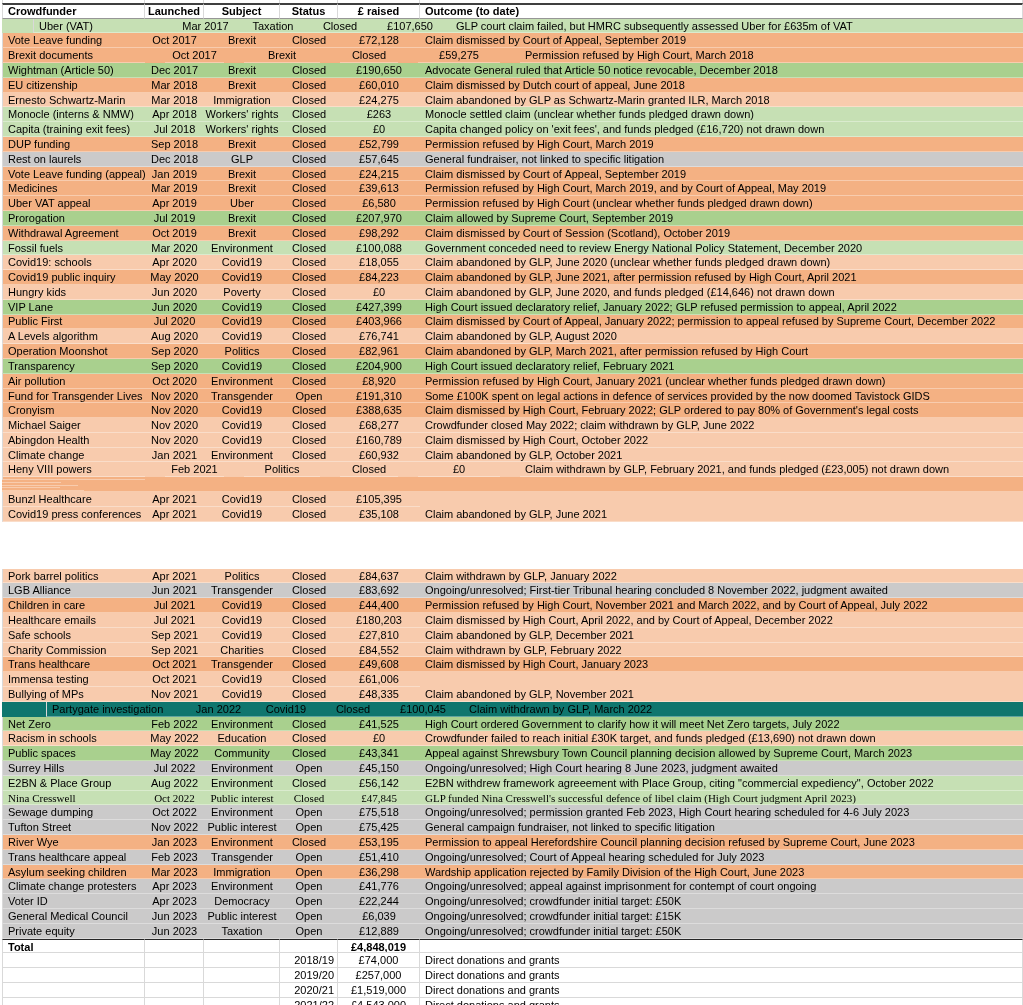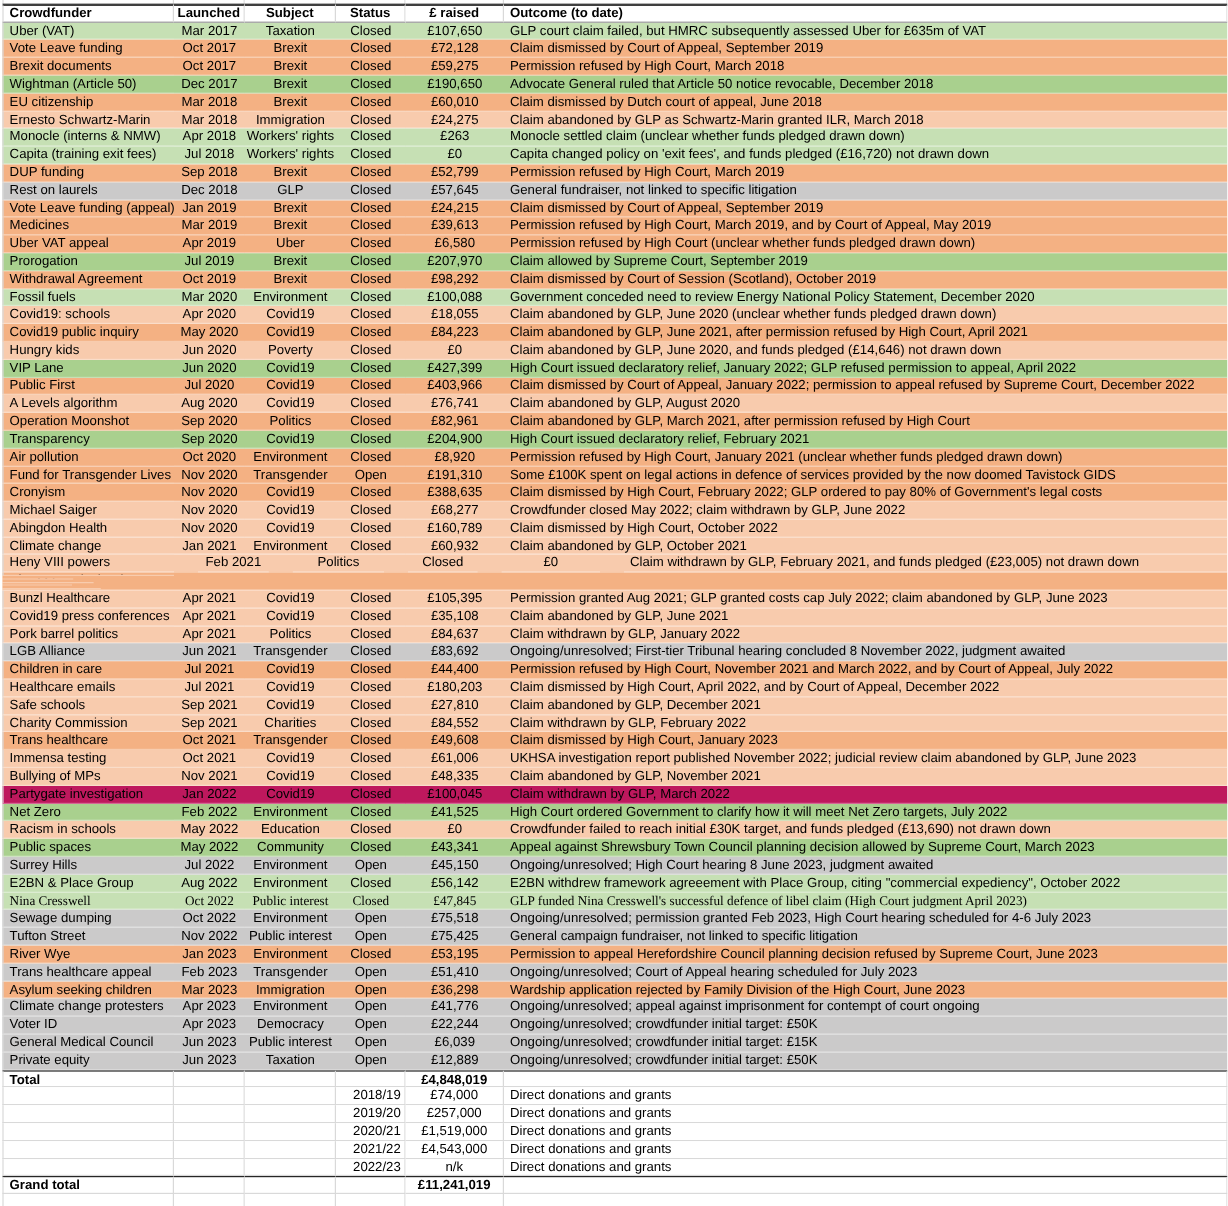--- a/index.html
+++ b/index.html
@@ -45,37 +45,37 @@
   <div class="r header">
     <div class="c c1">Crowdfunder</div>
     <div class="c c2">Launched</div>
     <div class="c c3">Subject</div>
     <div class="c c4">Status</div>
     <div class="c c5">£ raised</div>
     <div class="c c6">Outcome (to date)</div>
   </div>
 
   <div id="rows-host">
-      <div class="r tint" style="background: rgb(198, 224, 180);">
+      <div class="r tint" style="background: rgb(198, 224, 180); padding-left: 31px;">
         <div class="c c1">Uber (VAT)</div>
         <div class="c c2">Mar 2017</div>
         <div class="c c3">Taxation</div>
         <div class="c c4">Closed</div>
         <div class="c c5">£107,650</div>
         <div class="c c6">GLP court claim failed, but HMRC subsequently assessed Uber for £635m of VAT</div>
       </div>
       <div class="r tint" style="background: rgb(244, 177, 131);">
         <div class="c c1">Vote Leave funding</div>
         <div class="c c2">Oct 2017</div>
         <div class="c c3">Brexit</div>
         <div class="c c4">Closed</div>
         <div class="c c5">£72,128</div>
         <div class="c c6">Claim dismissed by Court of Appeal, September 2019</div>
       </div>
-      <div class="r tint" style="background: rgb(244, 177, 131);">
+      <div class="r tint" style="background: rgb(244, 177, 131); gap: 20px;">
         <div class="c c1">Brexit documents</div>
         <div class="c c2">Oct 2017</div>
         <div class="c c3">Brexit</div>
         <div class="c c4">Closed</div>
         <div class="c c5">£59,275</div>
         <div class="c c6">Permission refused by High Court, March 2018</div>
       </div>
       <div class="r tint" style="background: rgb(169, 208, 142);">
         <div class="c c1">Wightman (Article 50)</div>
         <div class="c c2">Dec 2017</div>
@@ -307,31 +307,30 @@
         <div class="c c4">Closed</div>
         <div class="c c5">£55,870</div>
         <div class="c c6">Permission refused by High Court, June 2021, and by Court of Appeal, March 2022; claim abandoned by GLP, June 2023</div>
       </div>
       <div class="r tint" style="background: rgb(248, 203, 173);">
         <div class="c c1">Bunzl Healthcare</div>
         <div class="c c2">Apr 2021</div>
         <div class="c c3">Covid19</div>
         <div class="c c4">Closed</div>
         <div class="c c5">£105,395</div>
-        <div class="c c6">Permission granted Aug 2021; GLP granted costs cap July 2022; claim abandoned by GLP, June 2023</div>
       </div>
       <div class="r tint" style="background: rgb(248, 203, 173);">
         <div class="c c1">Covid19 press conferences</div>
         <div class="c c2">Apr 2021</div>
         <div class="c c3">Covid19</div>
         <div class="c c4">Closed</div>
         <div class="c c5">£35,108</div>
         <div class="c c6">Claim abandoned by GLP, June 2021</div>
       </div>
-      <div class="r tint" style="background: rgb(248, 203, 173);">
+      <div class="r tint" style="background: rgb(248, 203, 173); margin-top: 47px;">
         <div class="c c1">Pork barrel politics</div>
         <div class="c c2">Apr 2021</div>
         <div class="c c3">Politics</div>
         <div class="c c4">Closed</div>
         <div class="c c5">£84,637</div>
         <div class="c c6">Claim withdrawn by GLP, January 2022</div>
       </div>
       <div class="r tint" style="background: rgb(203, 202, 202); justify-content: space-between;">
         <div class="c c1">LGB Alliance</div>
         <div class="c c2">Jun 2021</div>
@@ -379,31 +378,30 @@
         <div class="c c4">Closed</div>
         <div class="c c5">£49,608</div>
         <div class="c c6">Claim dismissed by High Court, January 2023</div>
       </div>
       <div class="r tint" style="background: rgb(248, 203, 173);">
         <div class="c c1">Immensa testing</div>
         <div class="c c2">Oct 2021</div>
         <div class="c c3">Covid19</div>
         <div class="c c4">Closed</div>
         <div class="c c5">£61,006</div>
-        <div class="c c6">UKHSA investigation report published November 2022; judicial review claim abandoned by GLP, June 2023</div>
       </div>
       <div class="r tint" style="background: rgb(248, 203, 173);">
         <div class="c c1">Bullying of MPs</div>
         <div class="c c2">Nov 2021</div>
         <div class="c c3">Covid19</div>
         <div class="c c4">Closed</div>
         <div class="c c5">£48,335</div>
         <div class="c c6">Claim abandoned by GLP, November 2021</div>
       </div>
-      <div class="r tint" style="background: #be185d;">
+      <div class="r tint" style="background: #0f766e; padding-left: 44px;">
         <div class="c c1">Partygate investigation</div>
         <div class="c c2">Jan 2022</div>
         <div class="c c3">Covid19</div>
         <div class="c c4">Closed</div>
         <div class="c c5">£100,045</div>
         <div class="c c6">Claim withdrawn by GLP, March 2022</div>
       </div>
       <div class="r tint" style="background: rgb(169, 208, 142);">
         <div class="c c1">Net Zero</div>
         <div class="c c2">Feb 2022</div>

